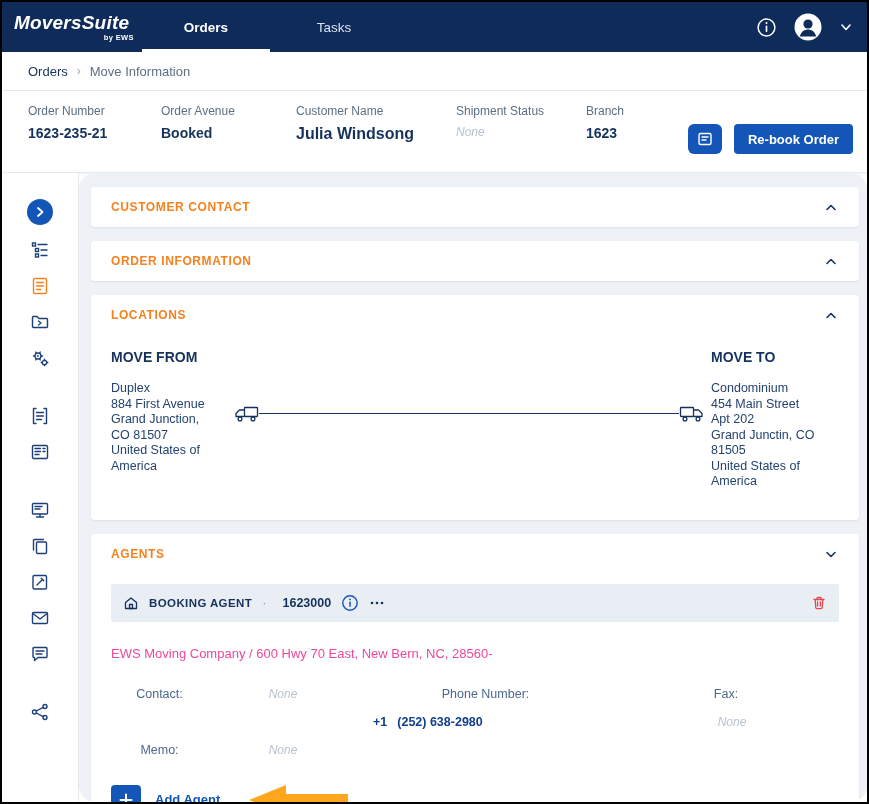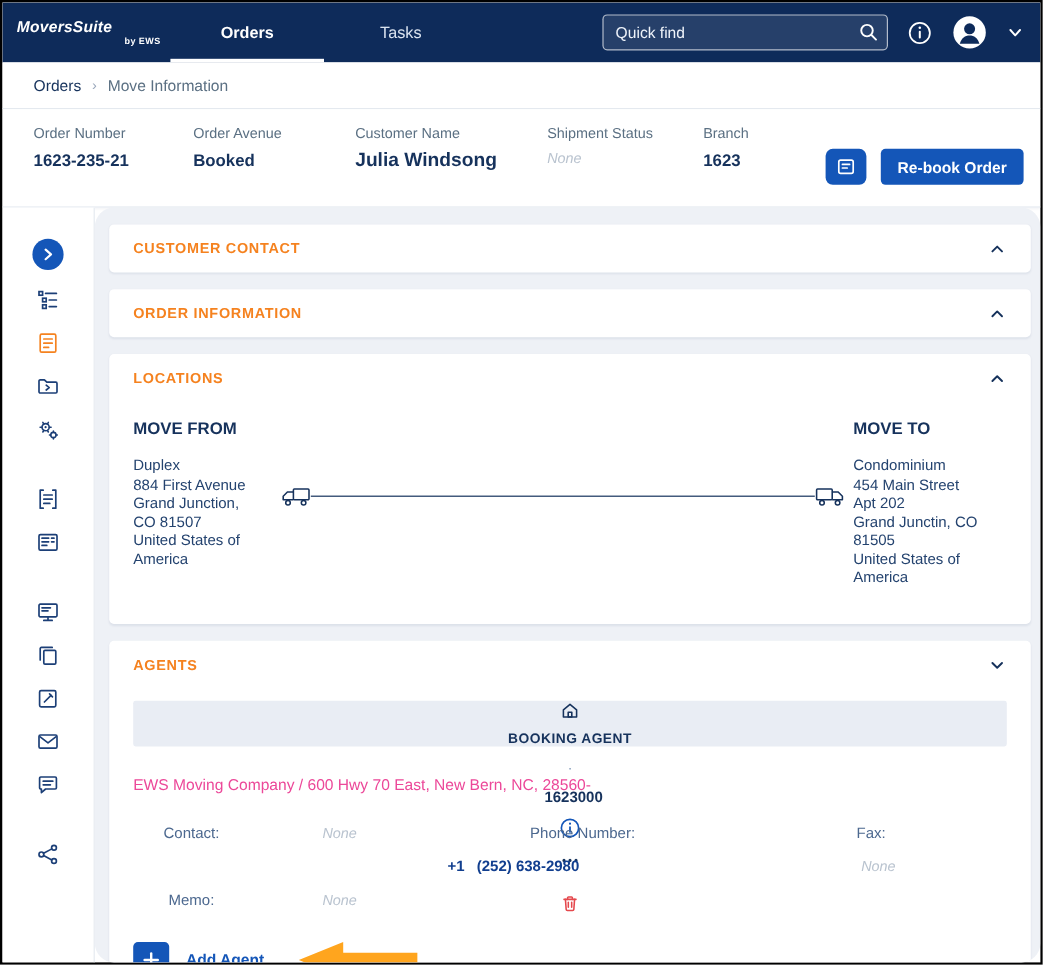--- a/index.html
+++ b/index.html
@@ -7,21 +7,21 @@
     --orange:#f5821f; --blue:#1456b8; --muted:#b9c3cf; --bg:#eef1f6;
     --line:#e5eaf0; --red:#e5484d; --arrow:#ffa51e; --icon:#1c3f77;
   }
   html,body{margin:0;padding:0;font-family:"Liberation Sans",sans-serif;}
   .page{width:869px;height:804px;border:2px solid #000;box-sizing:border-box;background:#fff;display:flex;flex-direction:column;overflow:hidden;}
   svg{display:block;}
 
   
   .navbar{flex:0 0 50px;background:var(--navy);display:flex;align-items:center;padding:0 14px 0 12px;}
   .brand{color:#fff;width:120px;line-height:1;cursor:pointer;}
-  .brand-main{display:block;font-style:italic;font-weight:bold;font-size:13px;letter-spacing:.2px;}
+  .brand-main{display:block;font-style:italic;font-weight:bold;font-size:19px;letter-spacing:.2px;}
   .brand-sub{display:block;text-align:right;font-size:7.5px;font-weight:bold;margin-top:2px;letter-spacing:.4px;}
   .tabs{display:flex;height:50px;margin-left:8px;}
   .tab{width:128px;display:flex;align-items:center;justify-content:center;color:#dbe4f0;font-size:13.5px;cursor:pointer;position:relative;}
   .tab.active{color:#fff;font-weight:bold;}
   .tab.active::after{content:"";position:absolute;left:0;right:0;bottom:0;height:3px;background:#fff;}
   .nav-right{margin-left:auto;display:flex;align-items:center;gap:16px;}
   .search-box{position:relative;width:238px;height:30px;}
   .search-box input{width:100%;height:100%;box-sizing:border-box;background:rgba(255,255,255,.1);border:1px solid rgba(255,255,255,.65);border-radius:4px;color:#fff;font-size:13px;padding:0 30px 0 10px;font-family:inherit;outline:none;}
   .search-box input::placeholder{color:#eef3fa;opacity:1;}
   .search-ic{position:absolute;right:8px;top:6px;cursor:pointer;}
@@ -65,21 +65,21 @@
   .loc-body{display:flex;padding:2px 20px 30px;}
   .loc-col.from{flex:0 0 120px;}
   .loc-col.to{flex:0 0 128px;}
   .loc-title{font-size:14px;font-weight:bold;color:var(--navy2);margin:12px 0 16px;}
   .loc-line{font-size:12.5px;color:var(--text-navy);line-height:15.5px;}
   .route{flex:1;display:flex;align-items:center;margin:66px 6px 0 2px;height:20px;color:var(--navy2);}
   .route-line{flex:1;border-top:1.5px solid var(--navy2);}
   .truck-flip{transform:scaleX(-1);}
 
   
-  .agent-bar{margin:10px 20px 0;background:#e9edf4;border-radius:2px;height:38px;display:flex;align-items:center;gap:10px;padding:0 12px;color:var(--navy2);flex-direction:column;}
+  .agent-bar{margin:10px 20px 0;background:#e9edf4;border-radius:2px;height:38px;display:flex;align-items:center;gap:10px;padding:0 12px;color:var(--navy2);}
   .agent-role{font-size:11.5px;font-weight:bold;letter-spacing:.4px;}
   .agent-sep{color:#8aa0bd;font-size:13px;}
   .agent-id{font-size:12.5px;font-weight:bold;margin-left:6px;cursor:pointer;}
   .bar-ic{cursor:pointer;}
   .bar-spacer{flex:1;}
   .agent-company{margin:24px 20px 0;font-size:13px;color:#ec4899;}
   .agent-grid{display:grid;grid-template-columns:97px 150px 255px 1fr;row-gap:14px;margin:26px 20px 0;font-size:12.5px;align-items:start;text-align:center;}
   .g-label{color:#4c688f;}
   .g-none{font-style:italic;color:var(--muted);font-size:12px;}
   .g-phone{color:#123f8f;font-weight:bold;padding-left:15px;display:flex;gap:10px;cursor:pointer;}
@@ -101,29 +101,20 @@
     </div>
     <nav class="tabs">
       <div class="tab active">
         <span>Orders</span>
       </div>
       <div class="tab">
         <span>Tasks</span>
       </div>
     </nav>
     <div class="nav-right">
-      <div class="search-box">
-        <input type="text" placeholder="Quick find" style="">
-        <span class="search-ic">
-          <svg width="17" height="17" viewBox="0 0 17 17">
-              <circle cx="7.5" cy="7.5" r="4.8" fill="none" stroke="#fff" stroke-width="1.6"></circle>
-              <line x1="11.2" y1="11.2" x2="15" y2="15" stroke="#fff" stroke-width="1.6" stroke-linecap="round"></line>
-            </svg>
-        </span>
-      </div>
       <span class="nav-ic">
         <svg width="21" height="21" viewBox="0 0 20 20">
             <circle cx="10" cy="10" r="8" fill="none" stroke="#fff" stroke-width="1.4"></circle>
             <line x1="10" y1="9" x2="10" y2="13.5" stroke="#fff" stroke-width="1.6" stroke-linecap="round"></line>
             <circle cx="10" cy="5.8" r="1" fill="#fff"></circle>
           </svg>
       </span>
       <span class="nav-ic">
         <svg width="30" height="30" viewBox="0 0 30 30">
             <circle cx="15" cy="15" r="13.5" fill="#fff"></circle>

